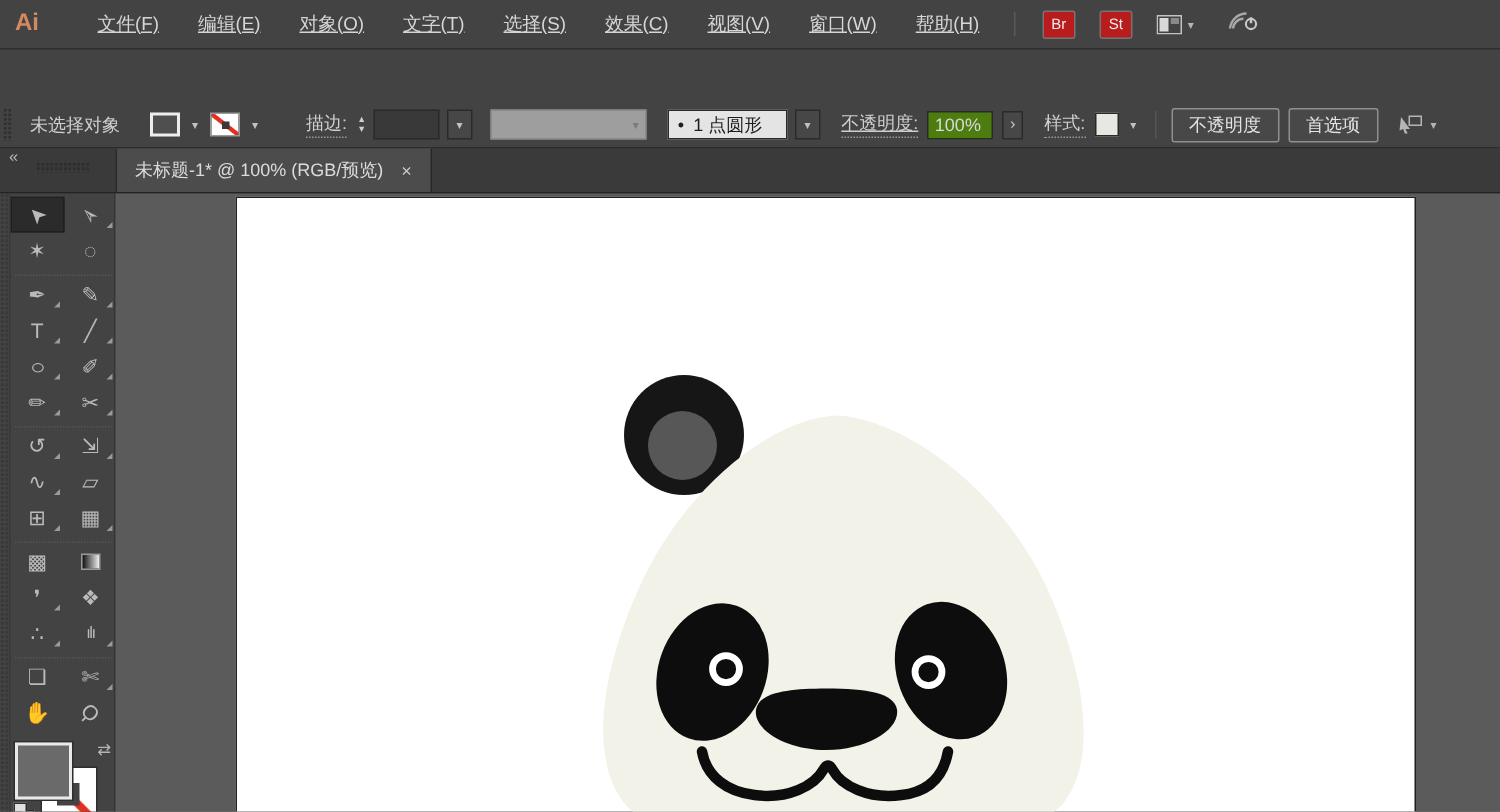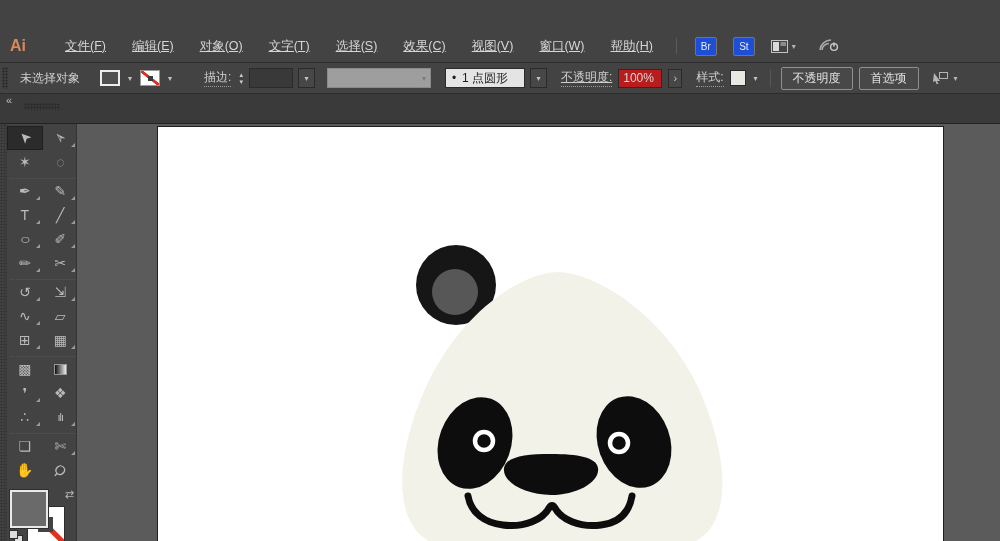--- a/index.html
+++ b/index.html
@@ -1,52 +1,52 @@
 <!DOCTYPE html>
 <html><head>
 <meta charset="utf-8">
 <style>
   * { margin:0; padding:0; box-sizing:border-box; }
   html,body { width:1000px; height:541px; overflow:hidden; background:#434343;
     font-family:"Liberation Sans","DejaVu Sans",sans-serif; }
 
   
   .menubar { height:33px; background:#434343; border-bottom:1px solid #2e2e2e;
-    display:flex; align-items:center; padding:0 10px; gap:0;margin-top:30px; }
+    display:flex; align-items:center; padding:0 10px; gap:0; }
   .logo { color:#d28a5e; font-weight:bold; font-size:16px; margin-right:26px; }
   .menu-item { color:#d6d6d6; font-size:12.5px; padding:0 13px; cursor:default; white-space:nowrap;text-decoration:underline; }
   .mb-divider { width:1px; height:16px; background:#5a5a5a; margin:0 10px; }
-  .chip { width:22px; height:19px; background:#1d4ed8; border:1px solid #747474; border-radius:2px;
+  .chip { width:22px; height:19px; background:#b91c1c; border:1px solid #747474; border-radius:2px;
     color:#ebebeb; font-size:10px; display:flex; align-items:center; justify-content:center; margin:0 8px; }
   .ws-icon { display:flex; align-items:center; gap:4px; margin:0 8px; }
   .chev { color:#b5b5b5; font-size:8px; }
 
   
   .optionsbar { height:31px; background:#434343; border-bottom:1px solid #2c2c2c;
-    display:flex; align-items:center; padding:0 6px 0 2px; gap:6px; }
+    display:flex; align-items:center; padding:0 6px 0 2px; gap:6px;margin-top:35px; }
   .vgrip { width:6px; height:22px;
     background-image:radial-gradient(#2f2f2f 1px, transparent 1.2px); background-size:3px 3px; }
   .status { color:#cfcfcf; font-size:12px; margin:0 14px 0 6px; white-space:nowrap; }
   .swatch-fill { width:20px; height:16px; border:2px solid #ededed; background:#4f4f4f; }
   .swatch-stroke { width:20px; height:16px; border:1px solid #9a9a9a; background:
      linear-gradient(to top right, #ffffff 42%, #e1301f 45%, #e1301f 55%, #ffffff 58%);
      position:relative; }
   .swatch-stroke i { position:absolute; left:7px; top:5px; width:5px; height:5px; background:#3a3a3a; }
   .dd-chev { color:#c2c2c2; font-size:8px; padding:0 2px; }
   .lbl { color:#cfcfcf; font-size:12px; border-bottom:1px dotted #9a9a9a; white-space:nowrap; }
   .stepper { display:flex; flex-direction:column; line-height:7px; font-size:7px; color:#cfcfcf; margin-left:2px; }
   .combo-dark { width:44px; height:20px; background:#393939; border:1px solid #2a2a2a; }
   .chev-box { width:17px; height:20px; background:#474747; border:1px solid #2a2a2a; color:#c2c2c2;
     font-size:8px; display:flex; align-items:center; justify-content:center; margin-left:-1px; }
   .combo-disabled { width:104px; height:20px; background:#9e9e9e; border:1px solid #8a8a8a;
     display:flex; align-items:center; justify-content:flex-end; }
   .combo-disabled .chev { color:#7b7b7b; padding-right:4px; }
   .brush-combo { width:80px; height:20px; background:#e4e4e4; border:1px solid #2a2a2a; color:#1d1d1d;
     font-size:12px; display:flex; align-items:center; gap:6px; padding:0 6px; white-space:nowrap; }
-  .val-box { width:44px; height:19px; background:#b91c1c; border:1px solid #2a2a2a; color:#d8d8d8;
+  .val-box { width:44px; height:19px; background:#4d7c0f; border:1px solid #2a2a2a; color:#d8d8d8;
     font-size:12px; display:flex; align-items:center; padding-left:4px; }
   .arr-btn { width:14px; height:19px; background:#474747; border:1px solid #2a2a2a; color:#c9c9c9;
     font-size:11px; display:flex; align-items:center; justify-content:center; }
   .style-swatch { width:16px; height:16px; background:#e8e8e2; border:1px solid #2a2a2a; }
   .ob-btn { border:1px solid #8f8f8f; border-radius:2px; background:#484848; color:#e3e3e3;
     font-size:12px; padding:2px 11px; white-space:nowrap; }
   .ob-sep { width:1px; height:18px; background:#565656; margin:0 4px; }
 
   
   .tabrow { height:30px; background:#3a3a3a; border-bottom:1px solid #232323; display:flex; }
@@ -189,20 +189,24 @@
     </svg>
     <span class="chev">▾</span>
   </span>
 </div>
 
 <div class="tabrow">
   <div class="dock-head">
     <span class="collapse">«</span>
     <div class="dock-grip"></div>
   </div>
+  <div class="tab">
+    <span class="tab-title">未标题-1* @ 100% (RGB/预览)</span>
+    <span class="tab-close">×</span>
+  </div>
 </div>
 
 <div class="main">
 
   <div class="toolpanel">
     <div class="edge"></div>
     <div class="tools">
       <div class="trow">
         <div class="tool sel">
             <span class="nw">➤</span>

